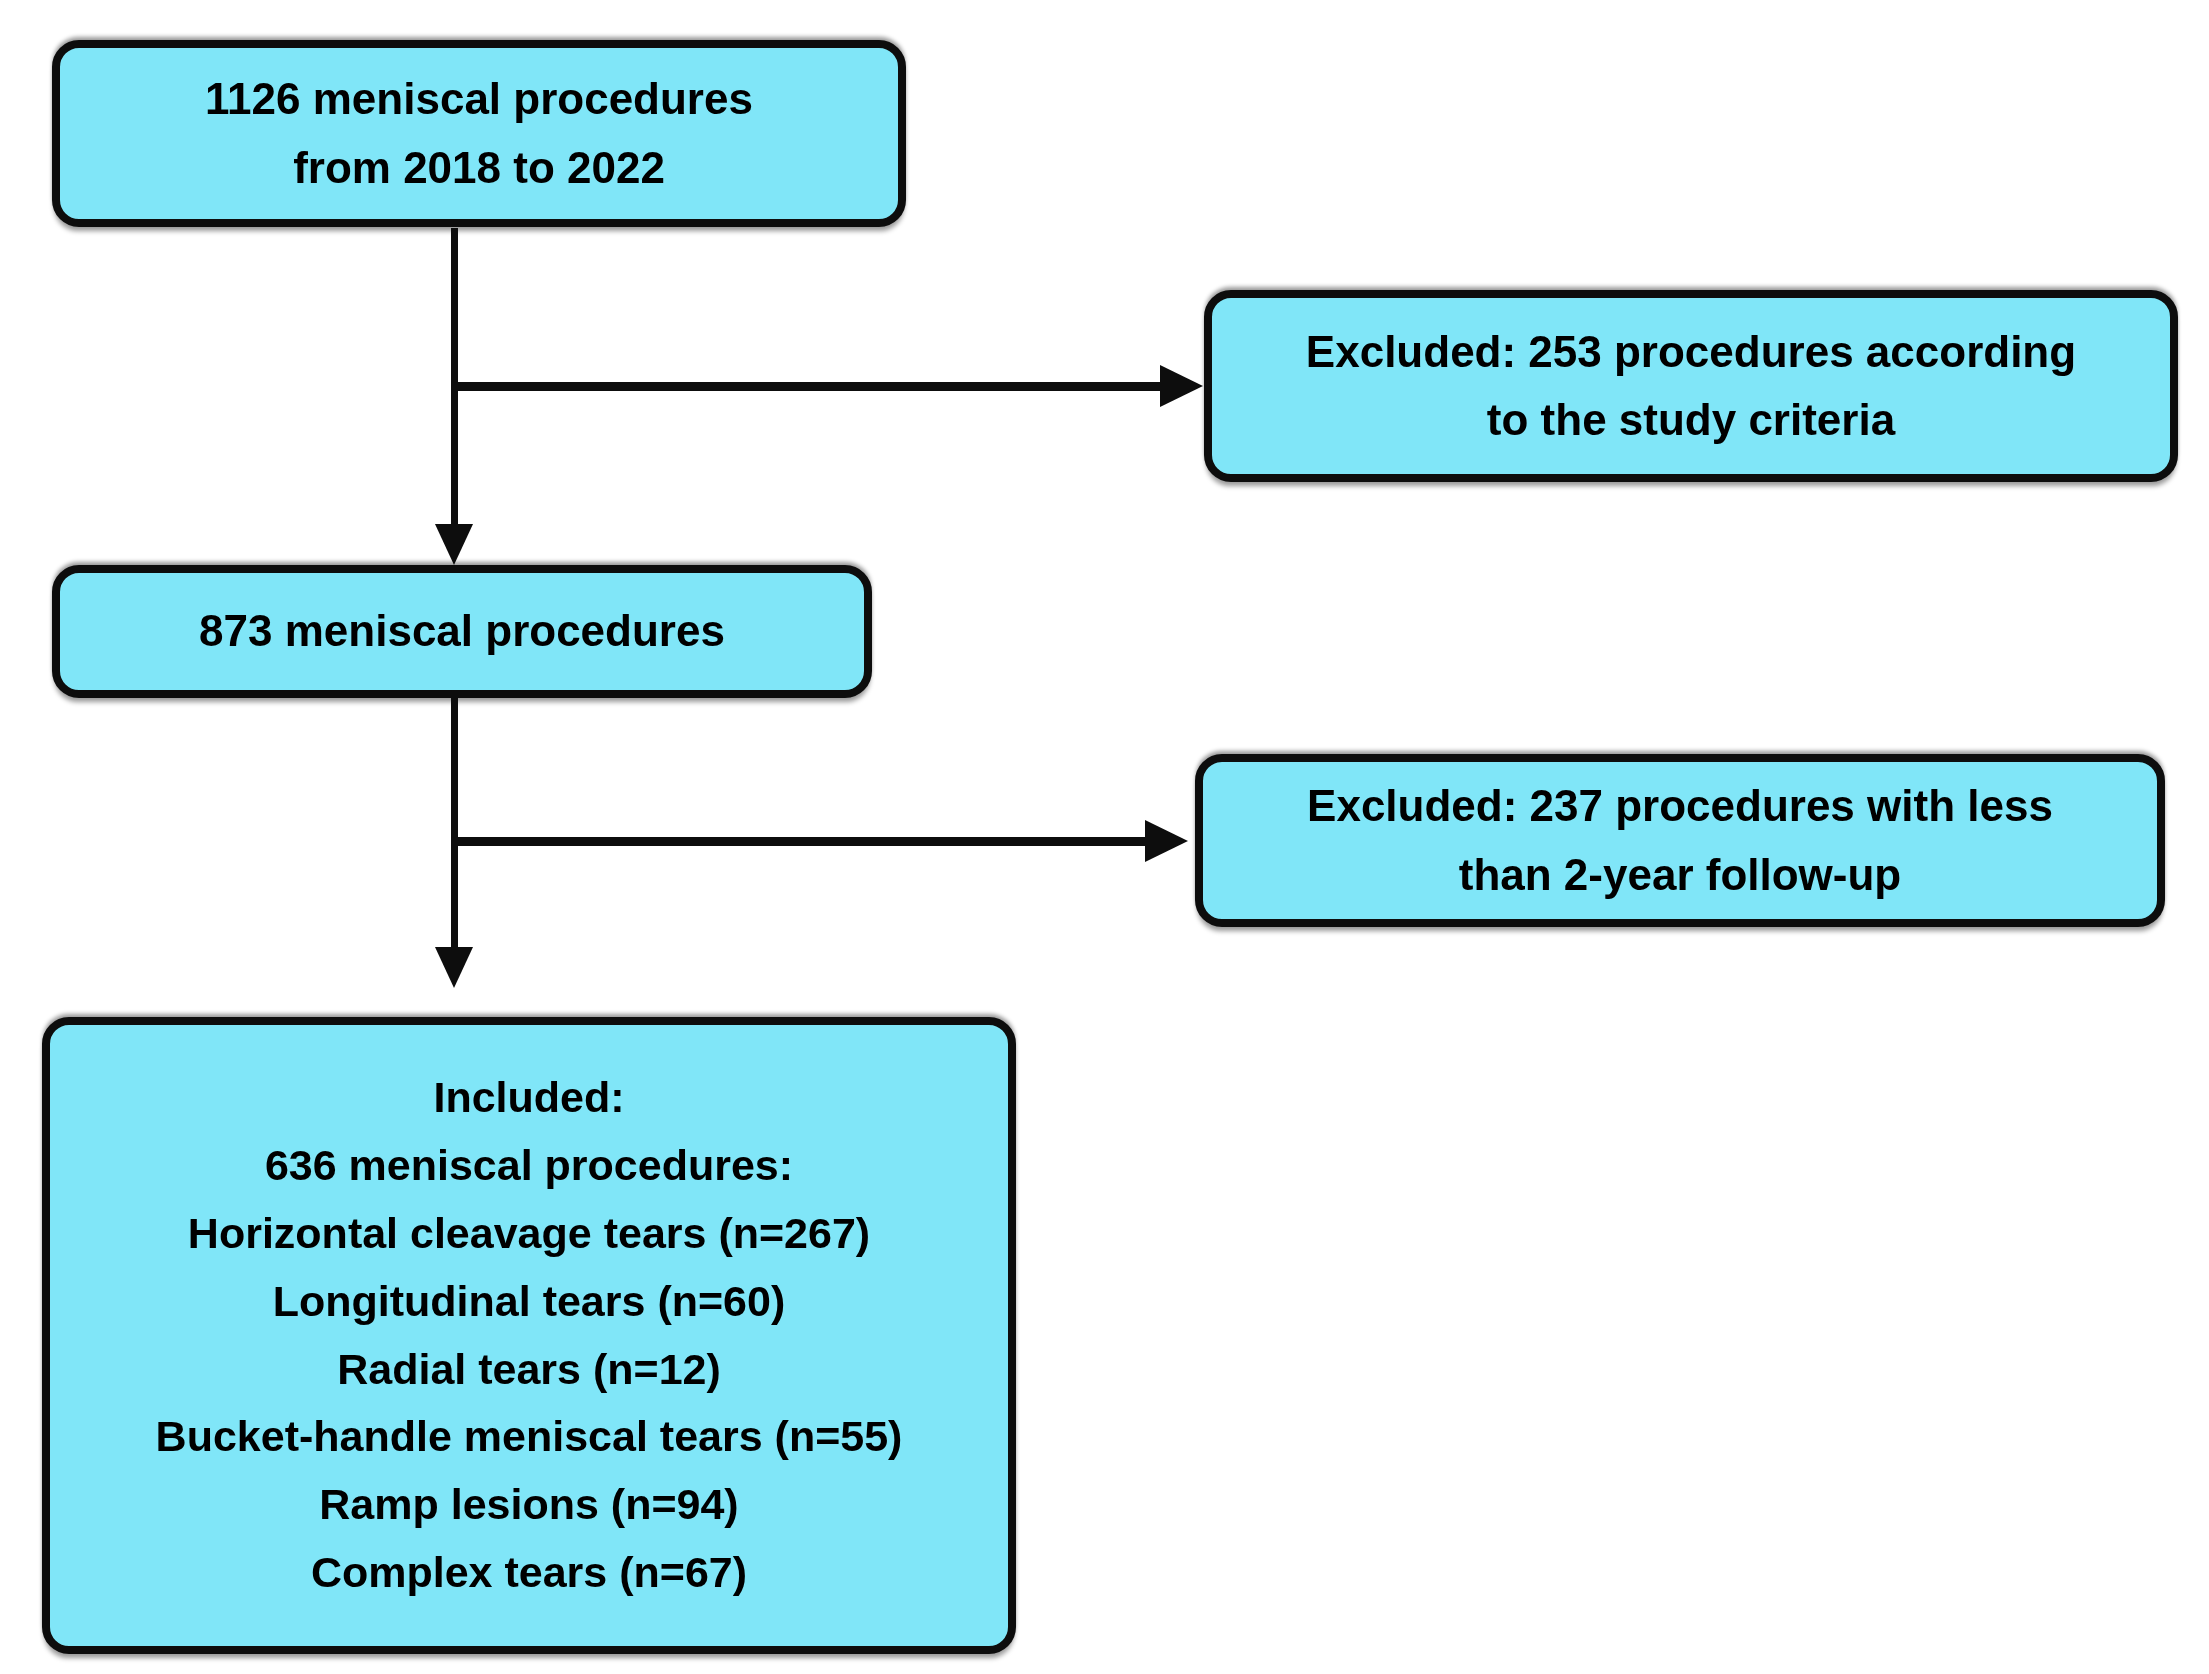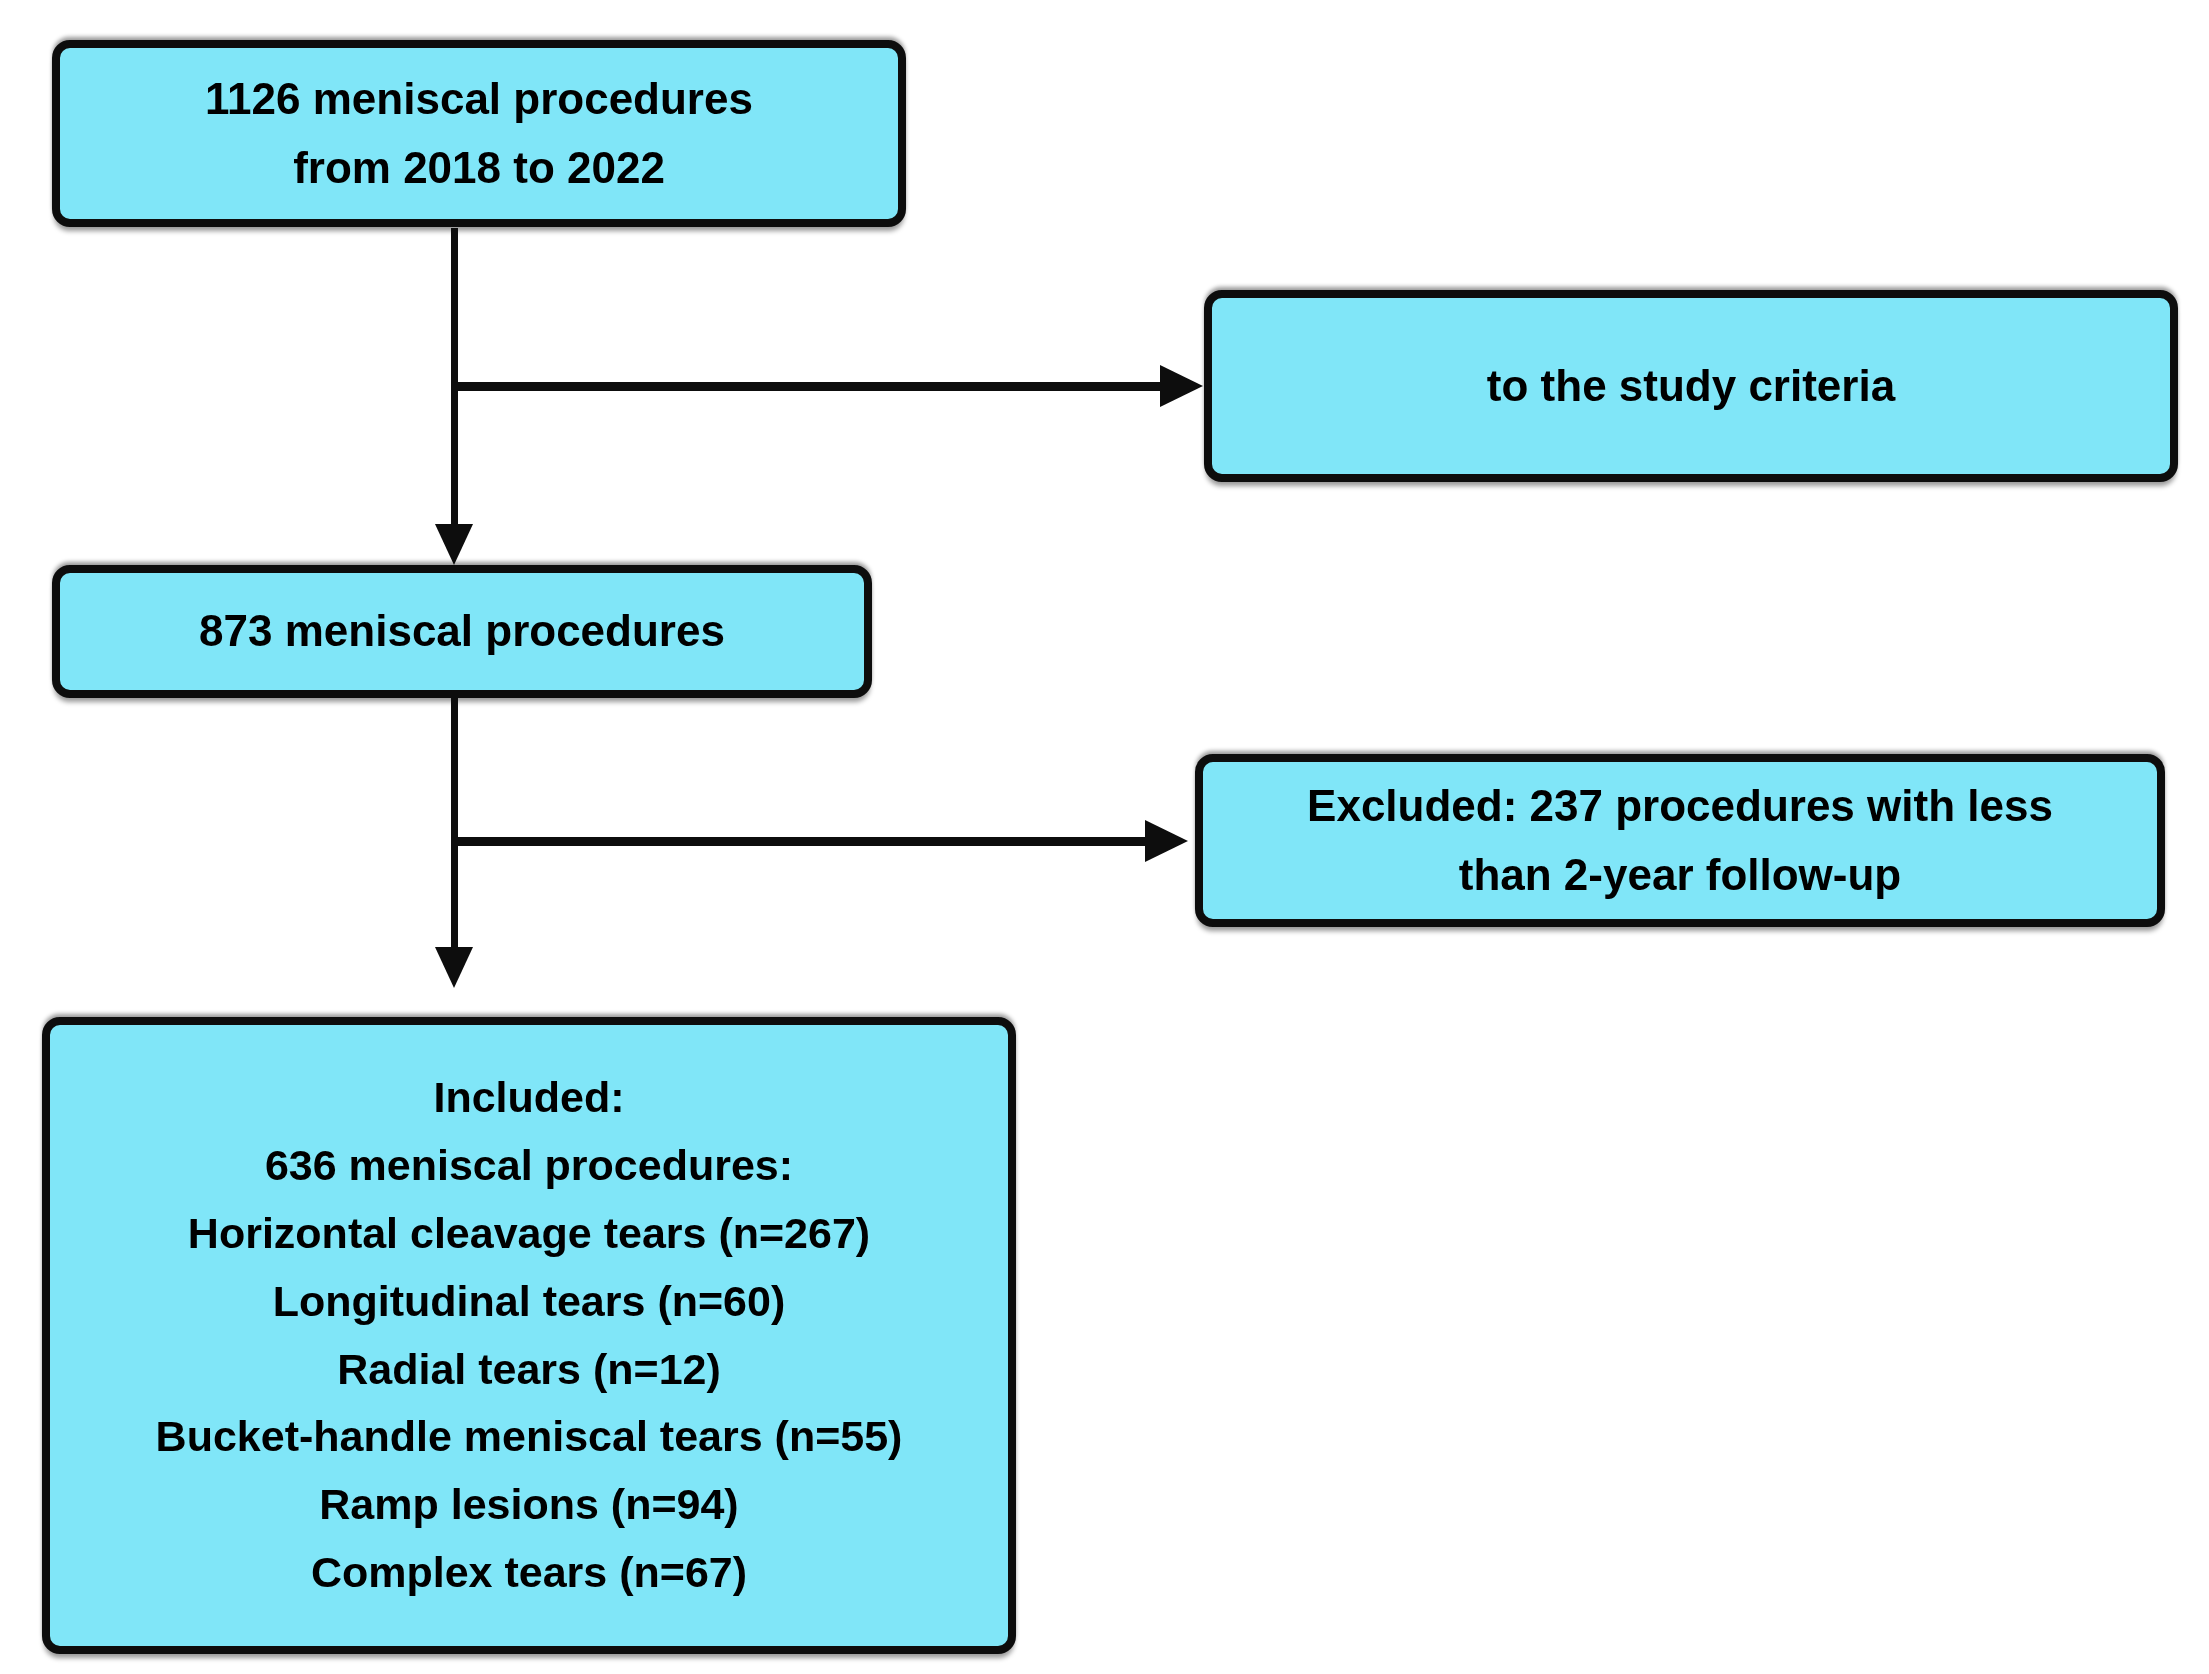--- a/index.html
+++ b/index.html
@@ -15,21 +15,21 @@
     font-family: "Liberation Sans", sans-serif;
     font-weight: bold;
     color: #000000;
     overflow: hidden;
   }
   .node {
     position: absolute;
     box-sizing: border-box;
     background: #80E6F8;
     border: 8.4px solid #0d0d0d;
-    border-radius: 18px;
+    border-radius: 27px;
     display: flex;
     flex-direction: column;
     justify-content: center;
     align-items: center;
     text-align: center;
     font-size: 44px;
     line-height: 1.55;
     box-shadow: 0 -4.7px 4.7px -1.9px rgba(0,0,0,0.40), 0 6.6px 5.6px -2.8px rgba(0,0,0,0.40);
   }
   .node .line {
@@ -91,20 +91,21 @@
     <div class="line">from 2018 to 2022</div>
   </div>
 
   <div class="vline" id="vline1"></div>
   <div class="arrowhead-down" id="arrow1-head"></div>
 
   <div class="hline" id="hline1"></div>
   <div class="arrowhead-right" id="arrow-b1-head"></div>
 
   <div class="node" id="node-excluded1">
+    <div class="line">Excluded: 253 procedures according</div>
     <div class="line">to the study criteria</div>
   </div>
 
   <div class="node" id="node-remaining">
     <div class="line">873 meniscal procedures</div>
   </div>
 
   <div class="vline" id="vline2"></div>
   <div class="arrowhead-down" id="arrow2-head"></div>
 

